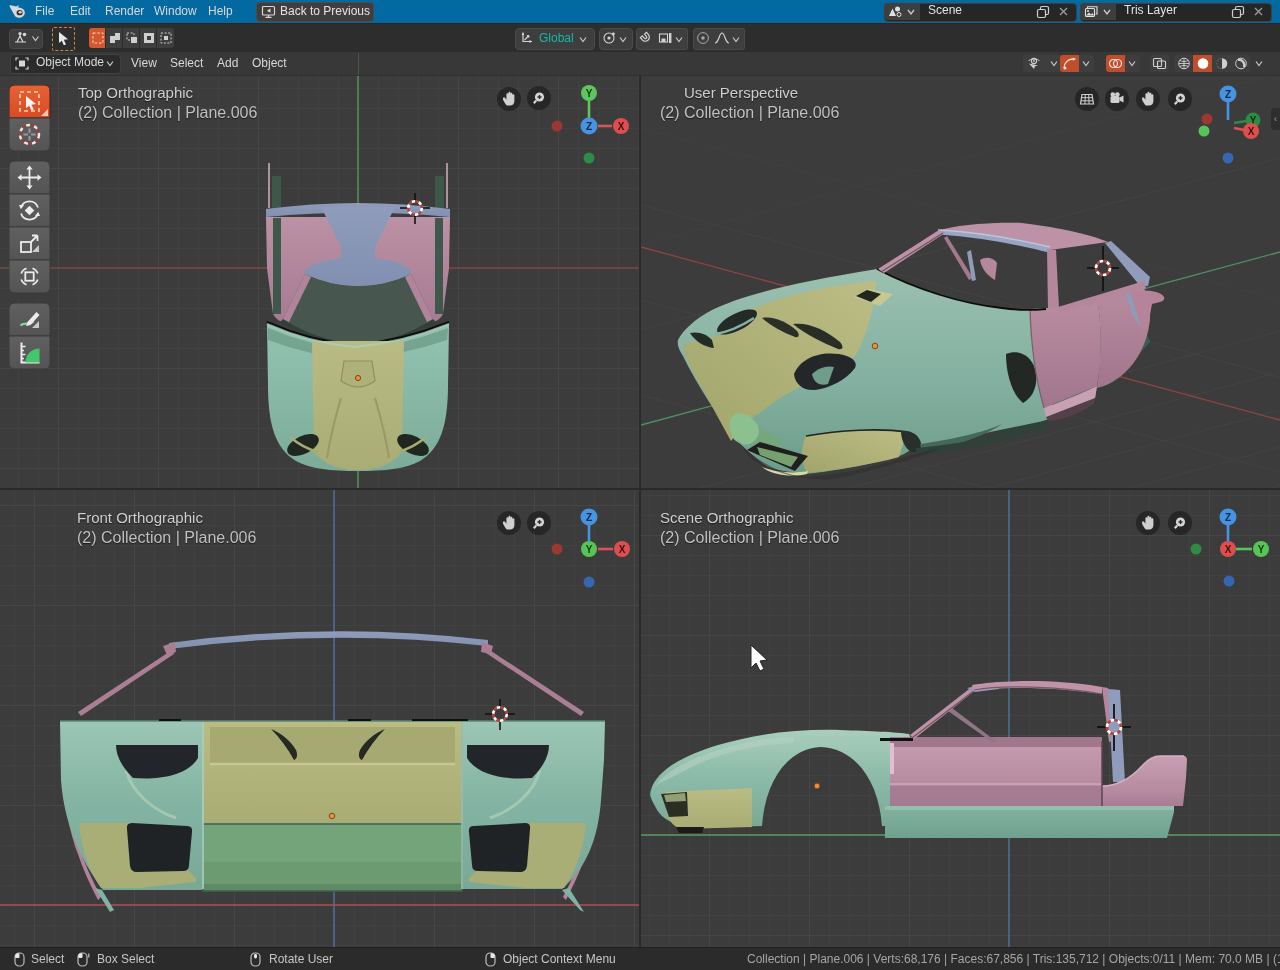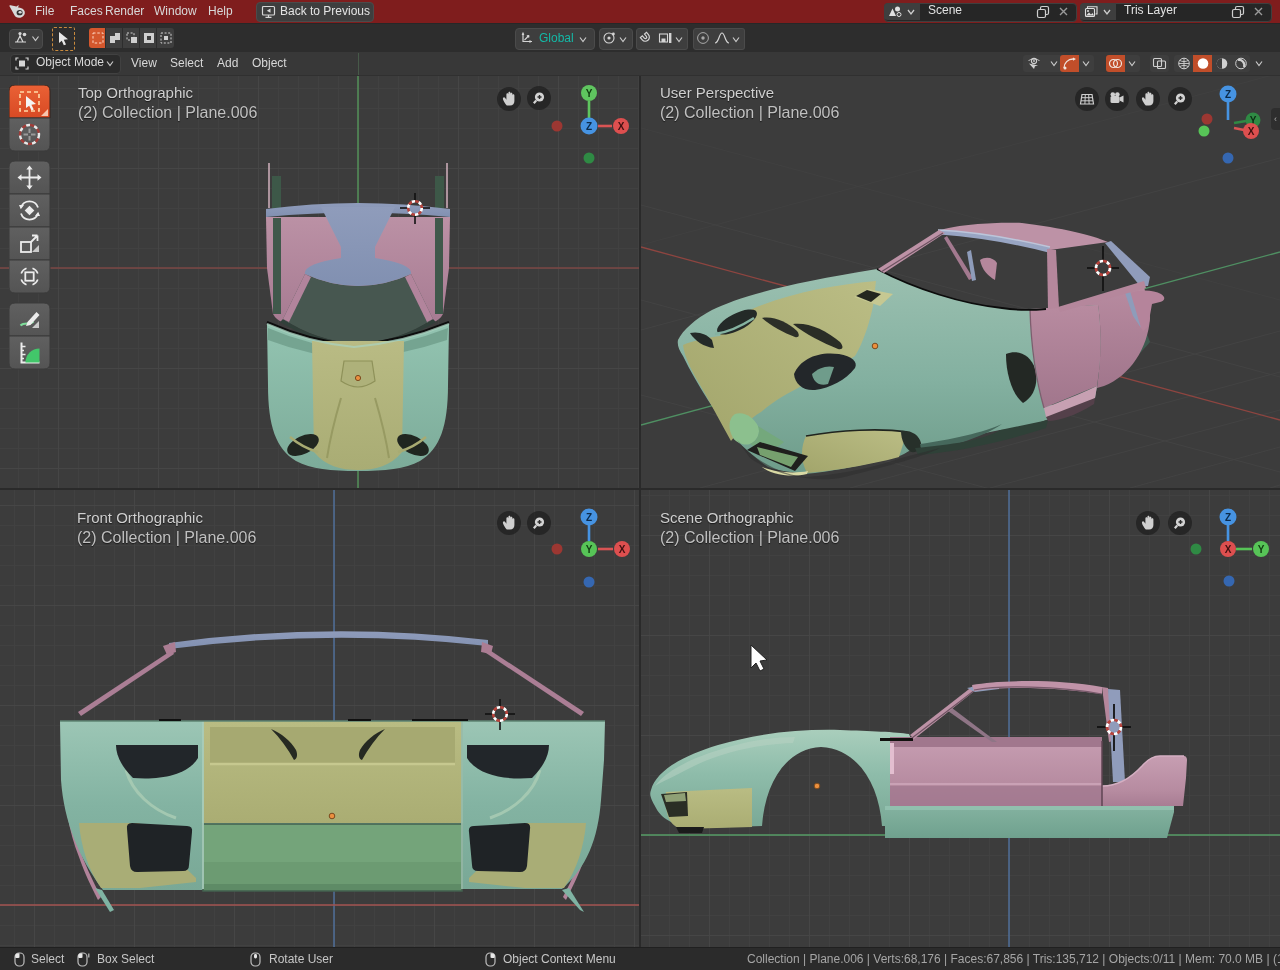--- a/index.html
+++ b/index.html
@@ -1,16 +1,16 @@
 <!DOCTYPE html>
 <html><head><meta charset="utf-8"><style>
 html,body{margin:0;padding:0;width:1280px;height:970px;overflow:hidden;background:#2f2f2f}
 body{font-family:"Liberation Sans",sans-serif;position:relative}
 .abs{position:absolute}
-#menubar{left:0;top:0;width:1280px;height:23px;background:#7f1d1d}
+#menubar{left:0;top:0;width:1280px;height:23px;background:#0369a1}
 #toolbar{left:0;top:23px;width:1280px;height:29px;background:#2d2d2d;border-top:1px solid #272727;border-bottom:1px solid #252525}
 #vpheader{left:0;top:52px;width:1280px;height:23px;background:#383838;border-bottom:1px solid #303030}
 #statusbar{left:0;top:947px;width:1280px;height:23px;background:#2b2b2b;border-top:1px solid #202020}
 .mtxt{color:#d8d8d8;font-size:12px;line-height:23px}
 .btn{background:#3e3e3e;border:1px solid #4b4b4b;border-radius:4px}
 .vplabel{color:#cfcfcf;font-size:15px;text-shadow:0 1px 1px rgba(0,0,0,.6)}
 .vplabel2{color:#c0c0c0;font-size:16px;text-shadow:0 1px 1px rgba(0,0,0,.6)}
 #vp{left:0;top:75px;width:1280px;height:872px;background:#3c3c3c}
 .quad{overflow:hidden}
 .gridbg{background-image:
@@ -20,21 +20,21 @@
 .stxt{color:#c6c6c6;font-size:12px;line-height:23px}
 </style></head><body>
 
 <div class="abs" id="menubar">
   <svg class="abs" style="left:8px;top:3px" width="18" height="17" viewBox="0 0 18 17">
     <path d="M1.5,3.2 C1.2,2.6 1.8,2 2.6,2.2 L8.4,3.6 C8.9,2.9 10.2,2.3 11.2,2.5 L9.8,4.2 L12.8,5 C15.5,5.8 17.2,7.9 16.8,10.2 C16.4,12.8 13.9,14.8 11,14.8 C8.8,14.8 6.9,13.6 6.2,11.8 L1.5,3.2 Z" fill="#d9d9d9"></path>
     <ellipse cx="11.6" cy="9.7" rx="3" ry="2.6" fill="#303030"></ellipse>
     <ellipse cx="12.1" cy="9.2" rx="1.6" ry="1.2" fill="#d9d9d9"></ellipse>
   </svg>
   <div class="abs mtxt" style="left:35px">File</div>
-  <div class="abs mtxt" style="left:70px">Faces</div>
+  <div class="abs mtxt" style="left:70px">Edit</div>
   <div class="abs mtxt" style="left:105px">Render</div>
   <div class="abs mtxt" style="left:154px">Window</div>
   <div class="abs mtxt" style="left:208px">Help</div>
   <div class="abs btn" style="left:256px;top:2px;width:116px;height:18px"></div>
   <svg class="abs" style="left:261px;top:4px" width="15" height="15" viewBox="0 0 15 15">
     <rect x="1.5" y="2.5" width="12" height="8.5" rx="1" fill="none" stroke="#d8d8d8" stroke-width="1.2"></rect>
     <path d="M7.5,11 L7.5,13.2 M4.5,13.4 H10.5" stroke="#d8d8d8" stroke-width="1.2"></path>
     <path d="M9.5,4.6 L5.8,6.7 L9.5,8.8 Z" fill="#d8d8d8"></path>
   </svg>
   <div class="abs mtxt" style="left:280px;color:#e4e4e4">Back to Previous</div>
@@ -440,21 +440,21 @@
         <path d="M751,645 L751,668 L756,663 L760,671 L764,669 L760,661 L767,660 Z" fill="#fff" stroke="#222" stroke-width="1"></path>
       </g>
     </svg>
   </div>
 
   <div class="abs" style="left:639px;top:0;width:2px;height:872px;background:#2a2a2a"></div>
   <div class="abs" style="left:0;top:413px;width:1280px;height:2px;background:#2a2a2a"></div>
 
   <div class="abs vplabel" style="left:78px;top:9px">Top Orthographic</div>
   <div class="abs vplabel2" style="left:78px;top:29px">(2) Collection | Plane.006</div>
-  <div class="abs vplabel" style="left:660px;top:9px">User Perspective</div>
+  <div class="abs vplabel" style="left:684px;top:9px">User Perspective</div>
   <div class="abs vplabel2" style="left:660px;top:29px">(2) Collection | Plane.006</div>
   <div class="abs vplabel" style="left:77px;top:434px">Front Orthographic</div>
   <div class="abs vplabel2" style="left:77px;top:454px">(2) Collection | Plane.006</div>
   <div class="abs vplabel" style="left:660px;top:434px">Scene Orthographic</div>
   <div class="abs vplabel2" style="left:660px;top:454px">(2) Collection | Plane.006</div>
 
   <svg class="abs" style="left:0;top:0" width="1280" height="872" viewBox="0 75 1280 872" id="gizmos">
     <defs>
       <g id="ichand">
           <path d="M-3.5,5 C-5,3 -6.5,0 -6,-1 C-5.5,-2 -4.5,-2 -3.8,-1 L-2.6,0.8 L-2.6,-4.5 C-2.6,-6.3 -0.6,-6.3 -0.6,-4.5 L-0.6,-1.5 L-0.6,-5.8 C-0.6,-7.6 1.4,-7.6 1.4,-5.8 L1.4,-1.5 L1.4,-5 C1.4,-6.8 3.4,-6.8 3.4,-5 L3.4,-1 L3.4,-3.5 C3.4,-5.2 5.4,-5.2 5.4,-3.5 L5.4,2 C5.4,4.5 4,6.5 1,6.5 L-1.5,6.5 C-2.5,6.5 -3,5.8 -3.5,5 Z" fill="#cfcfcf"></path>

